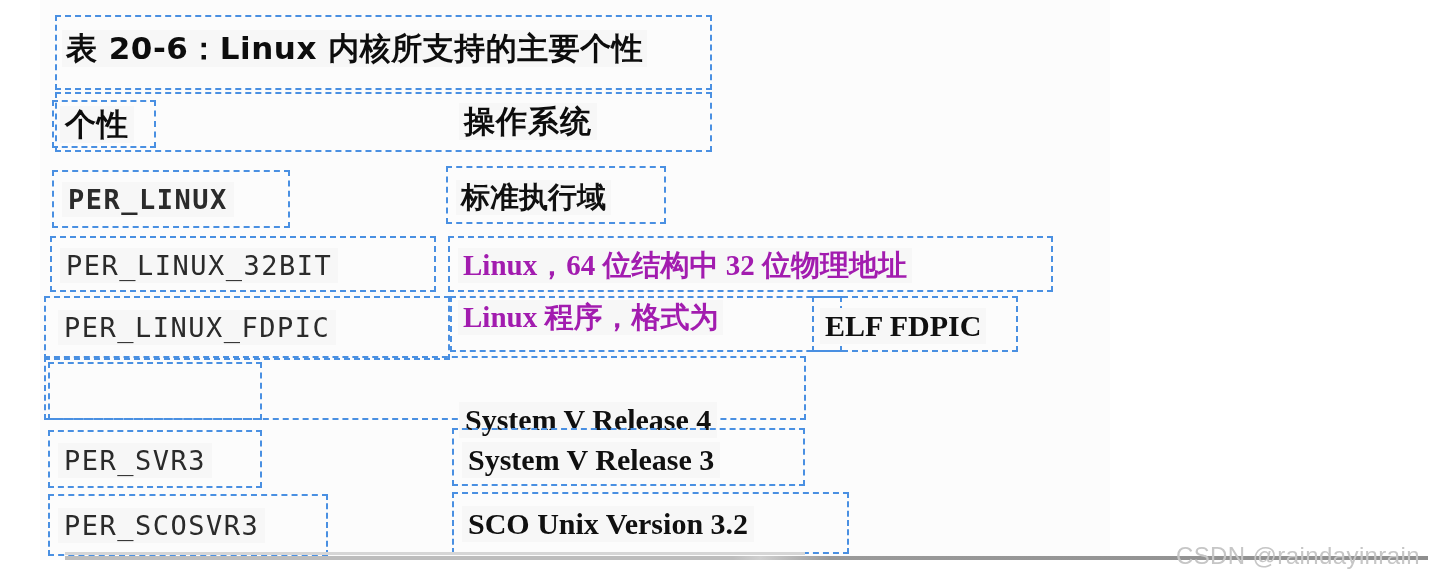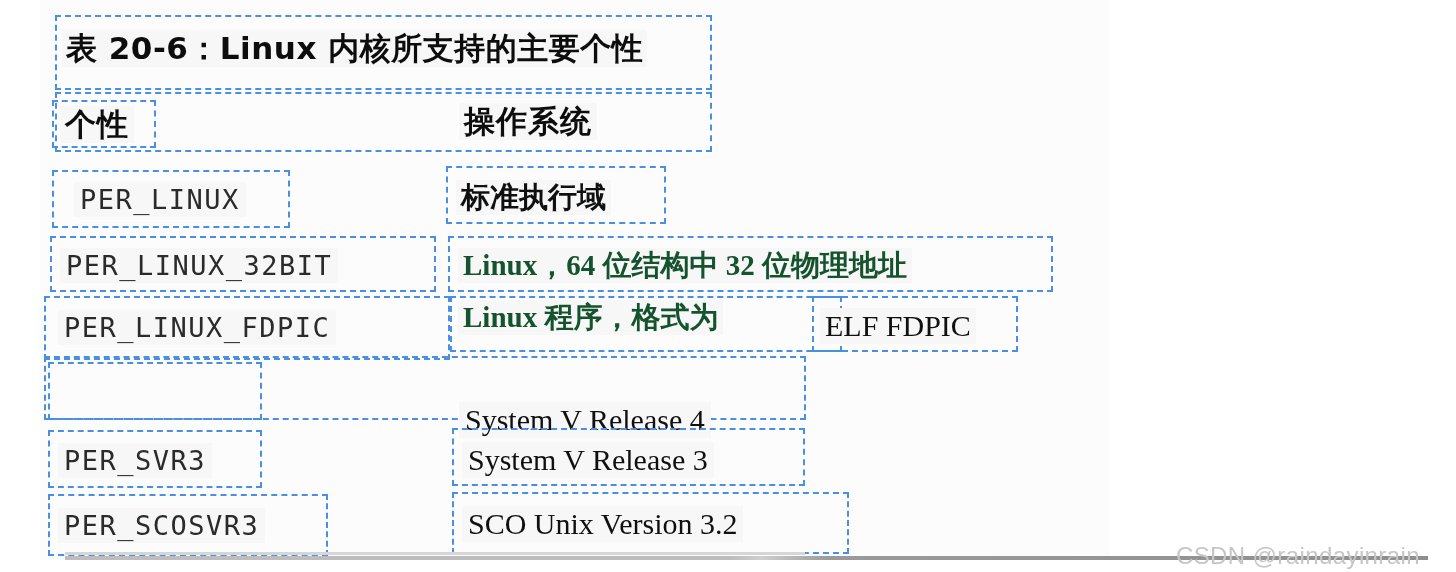--- a/index.html
+++ b/index.html
@@ -61,37 +61,37 @@
   .mono {
     font-family: "DejaVu Sans Mono", monospace;
     font-size: 27px;
     letter-spacing: 1.5px;
     color: #2b2b2b;
   }
 
   .serif {
     font-family: "Liberation Serif", serif;
     font-size: 30px;
-    font-weight: normal;
+    font-weight: bold;
     color: #101010;
   }
 
   .serif-cjk {
     font-family: "DejaVu Sans", sans-serif;
     font-size: 29px;
     font-weight: bold;
     color: #101010;
     text-align: center;
   }
 
   .mix {
     font-family: "Liberation Serif", serif;
     font-size: 29px;
     font-weight: bold;
-    color: #14532d;
+    color: #a21caf;
   }
 
   
   .bottom-rule {
     position: absolute;
     left: 65px;
     top: 556px;
     width: 1391px;
     height: 4px;
     background: linear-gradient(to right,
@@ -140,21 +140,21 @@
 
   <div class="obox" style="left:55px; top:15px; width:657px; height:75px;"></div>
   <div class="txt title" style="left:62px; top:30px; padding:3px 4px;">表 20-6：Linux 内核所支持的主要个性</div>
 
   <div class="obox" style="left:55px; top:92px; width:657px; height:60px;"></div>
   <div class="obox" style="left:52px; top:100px; width:104px; height:48px;"></div>
   <div class="txt colhead" style="left:60px; top:106px; padding:3px 5px;">个性</div>
   <div class="txt colhead" style="left:459px; top:103px; padding:3px 5px;">操作系统</div>
 
   <div class="obox" style="left:52px; top:170px; width:238px; height:58px;"></div>
-  <div class="txt mono" style="left:74px; top:182px; padding:4px 6px;">PER_LINUX</div>
+  <div class="txt mono" style="left:62px; top:182px; padding:4px 6px;font-weight:bold;">PER_LINUX</div>
 
   <div class="obox" style="left:446px; top:166px; width:220px; height:58px;"></div>
   <div class="txt serif-cjk" style="left:456px; top:180px; padding:3px 5px;">标准执行域</div>
 
   <div class="obox" style="left:50px; top:236px; width:386px; height:56px;"></div>
   <div class="txt mono" style="left:60px; top:248px; padding:4px 6px;">PER_LINUX_32BIT</div>
 
   <div class="obox" style="left:448px; top:236px; width:605px; height:56px;"></div>
   <div class="txt mix" style="left:458px; top:248px; padding:3px 5px;">Linux，64 位结构中 32 位物理地址</div>
 

